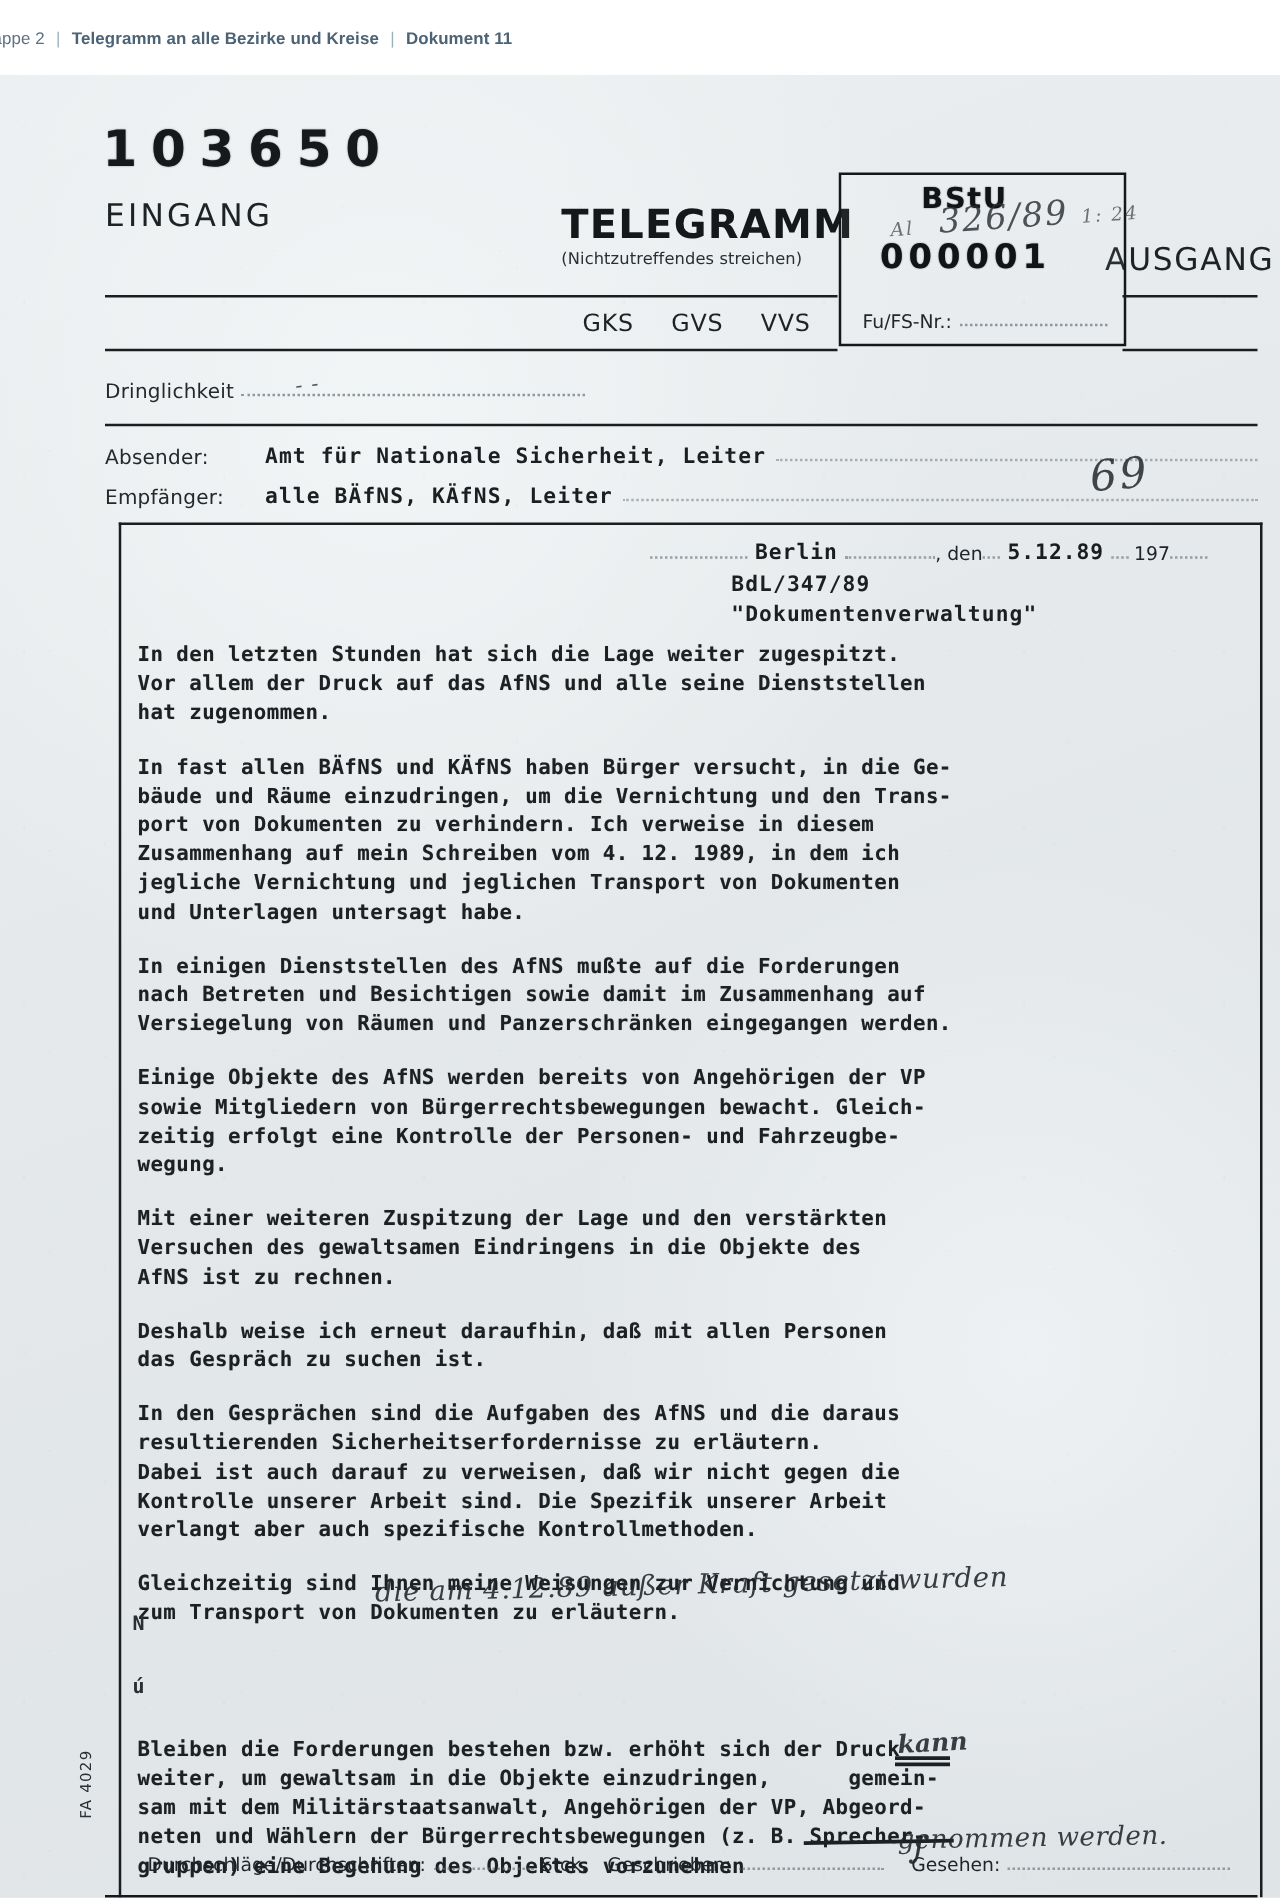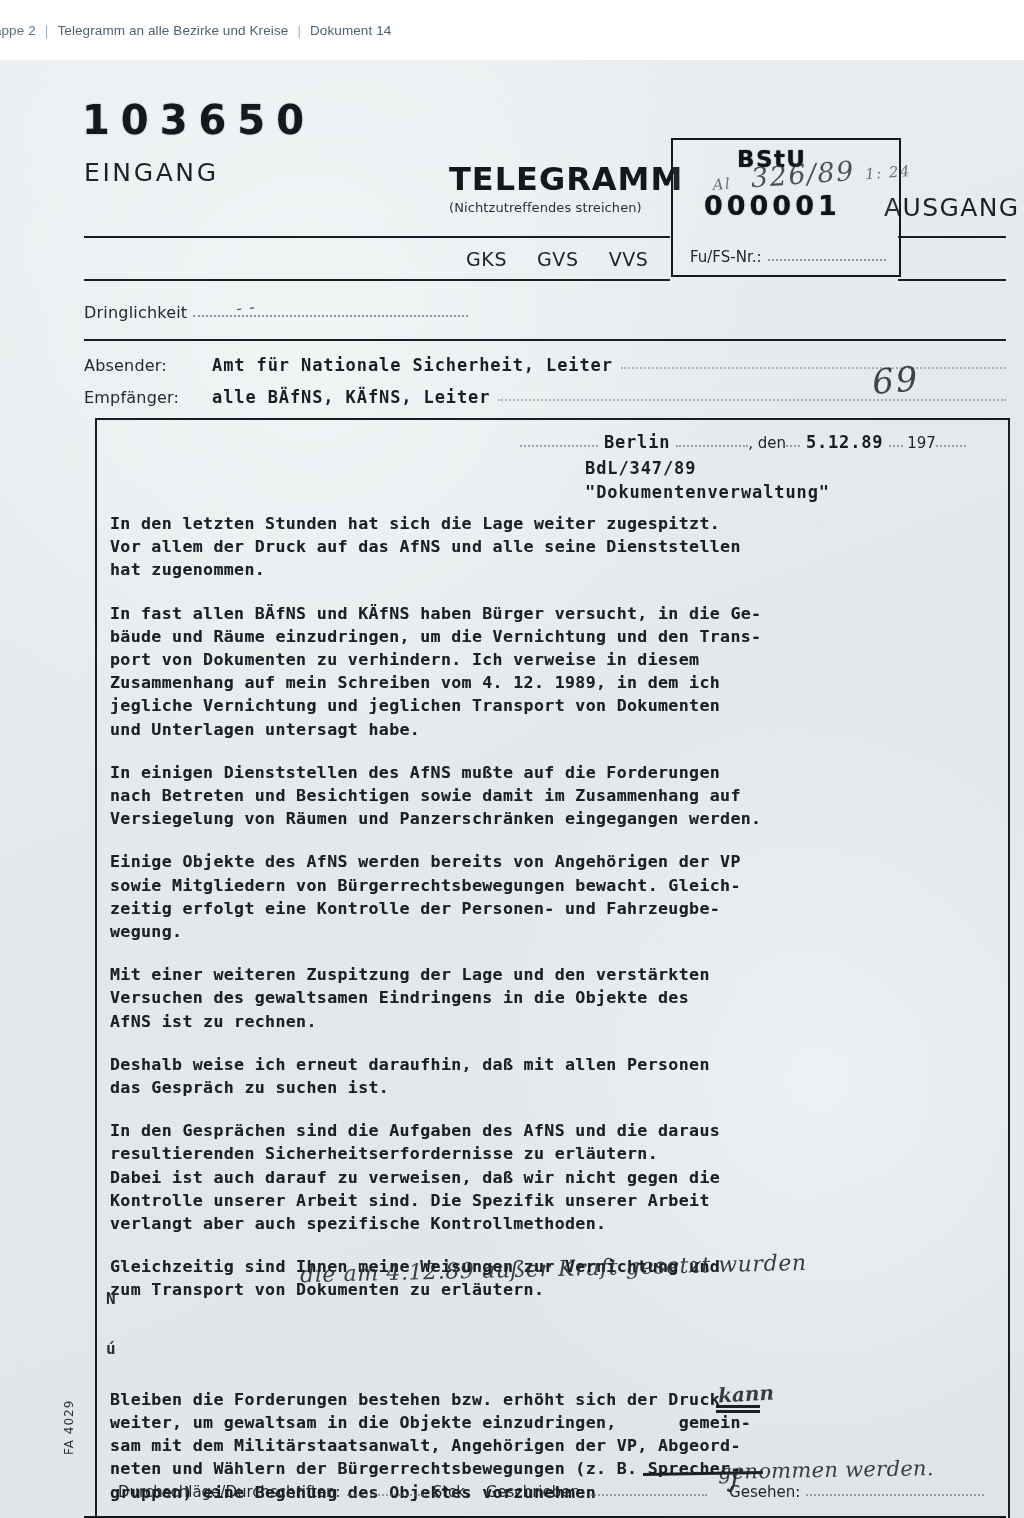--- a/index.html
+++ b/index.html
@@ -22,21 +22,21 @@
   }
   #breadcrumb .crumbs{
     
     margin-left:-44px;
     display:flex;align-items:center;
     font-size:13.5px;
     color:#5c7284;
     letter-spacing:.1px;
   }
   .crumb{color:#5c7284;}
-  .crumb.strong{font-weight:normal;color:#4c6376;}
+  .crumb.strong{font-weight:bold;color:#4c6376;}
   .crumb-sep{
     color:#9bb0bd;
     margin:0 9px;
     font-weight:normal;
   }
 
   
   #scan{
     position:absolute;left:0;top:60px;width:1024px;height:1458px;
     background:#e7ebed;
@@ -316,21 +316,21 @@
 </style>
 </head>
 <body>
 
 <div id="breadcrumb">
   <div class="crumbs">
     <span class="crumb">menmappe 2</span>
     <span class="crumb-sep">|</span>
     <span class="crumb strong">Telegramm an alle Bezirke und Kreise</span>
     <span class="crumb-sep">|</span>
-    <span class="crumb strong">Dokument 14</span>
+    <span class="crumb strong">Dokument 11</span>
   </div>
 </div>
 
 <div id="scan">
 
   <div id="eingang-number">103650</div>
   <div id="eingang-label" class="form-label">EINGANG</div>
   <div id="ausgang-label" class="form-label">AUSGANG</div>
 
   <div id="telegramm-title">TELEGRAMM</div>

